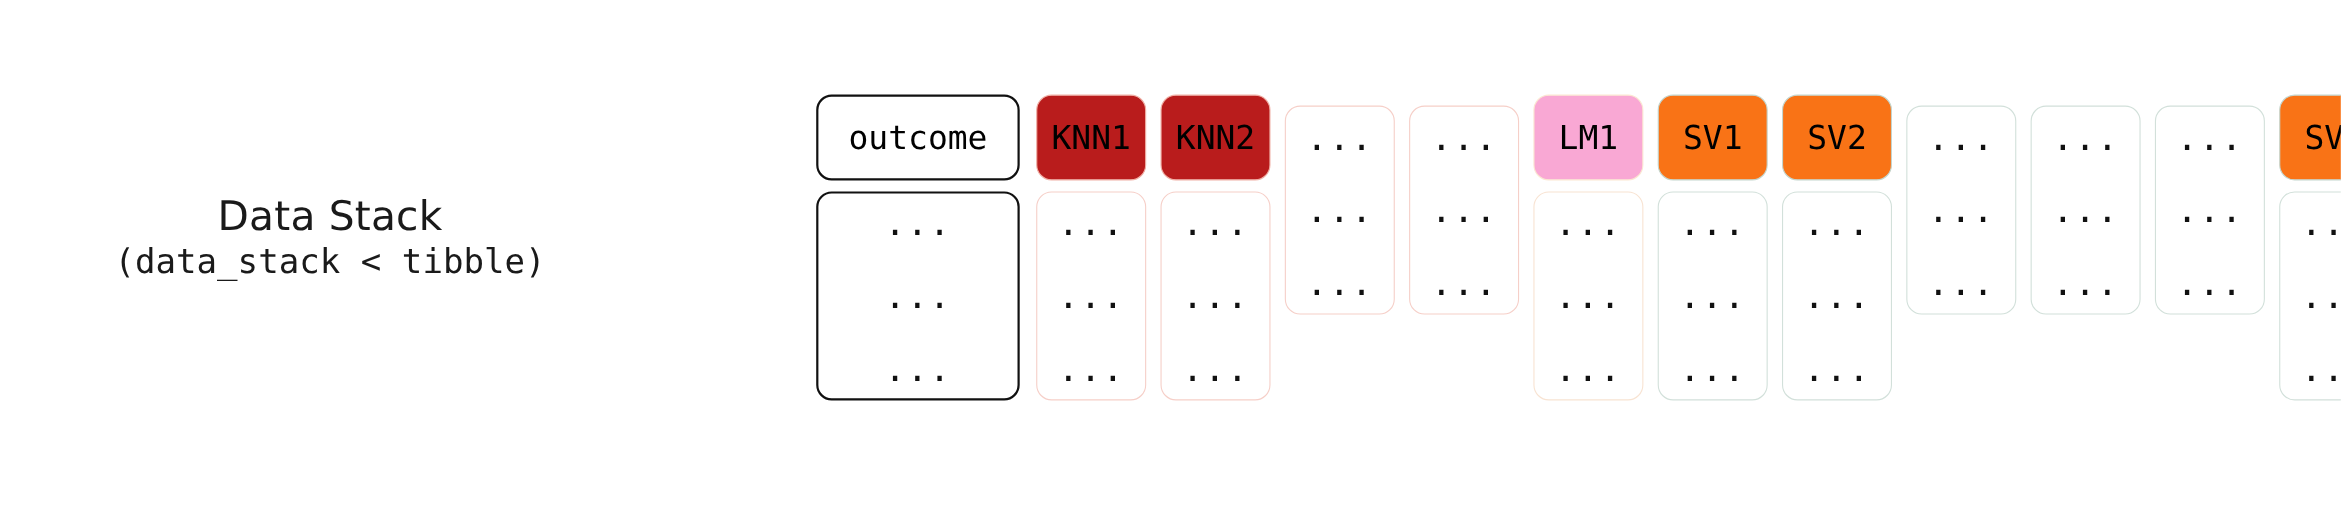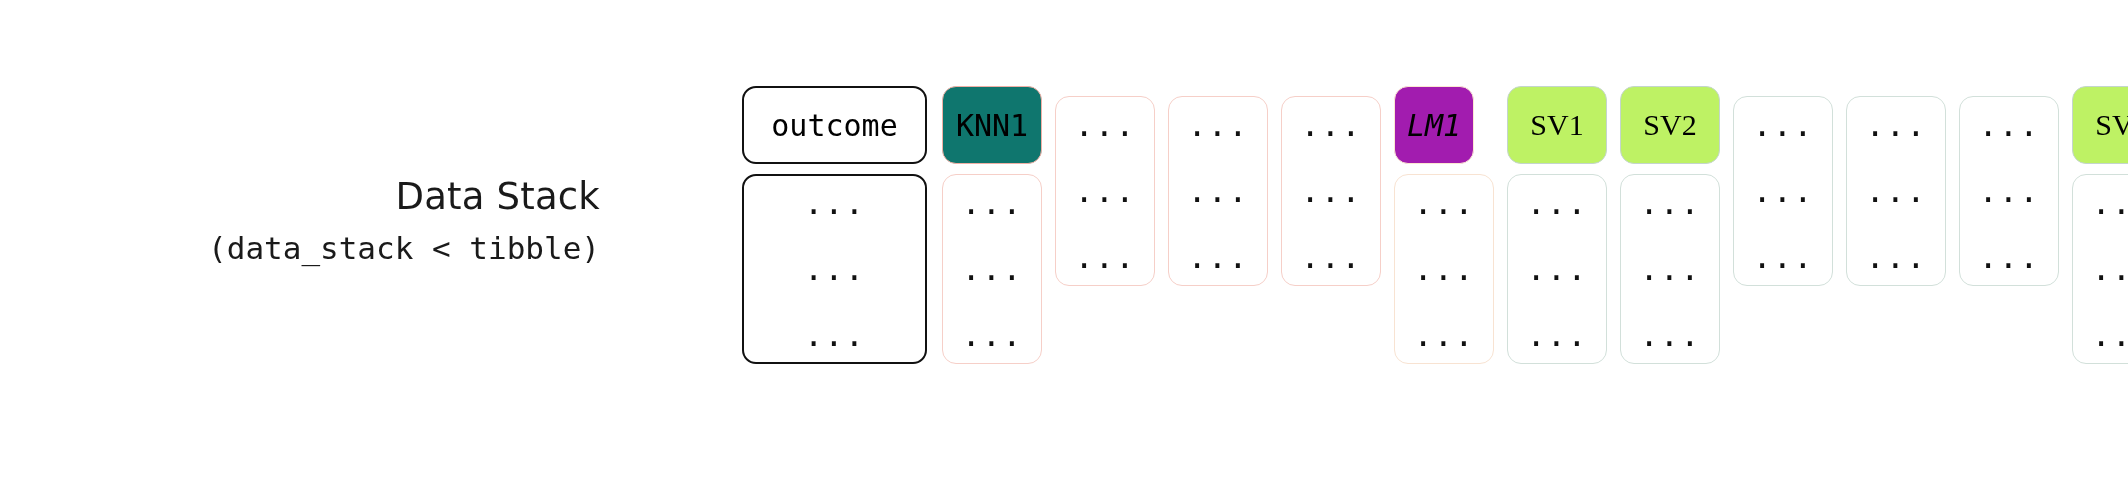--- a/index.html
+++ b/index.html
@@ -21,32 +21,32 @@
     height: 480px;
     background: #ffffff;
   }
 
   
   .label-block {
     position: absolute;
     left: 0px;
     top: 178px;
     width: 600px;
-    text-align: right;
+    text-align: center;
   }
   .label-title {
     font-family: "DejaVu Sans", sans-serif;
     font-size: 37px;
     font-weight: 400;
     color: #1a1a1a;
     letter-spacing: 0.2px;
     line-height: 1.0;
   }
   .label-subtitle {
-    margin-top: 18px;
+    margin-top: 8px;
     font-family: "DejaVu Sans Mono", monospace;
     font-size: 31px;
     font-weight: 400;
     color: #1a1a1a;
     line-height: 1.0;
     white-space: pre;
   }
 
   
   #table {
@@ -108,46 +108,44 @@
   }
   .column.outcome .col-body {
     width: 185px;
     border: 2.4px solid #111111;
   }
   .column.outcome { margin-right: 15px; }
 
   
   .column.knn .col-header {
     width: 100px;
-    background: #0f766e;
+    background: #b91c1c;
     border: 1px solid #F0AFA5;
   }
   .column.knn .col-body {
     width: 100px;
     border: 1.6px solid #F6CFC8;
   }
 
   
   .column.lm .col-header {
-    width: 80px;
-    background: #a21caf;
+    width: 100px;
+    background: #f9a8d4;
     border: 1px solid #FBE7D2;
-    font-style: italic;
   }
   .column.lm .col-body {
     width: 100px;
     border: 1.6px solid #F8E3D2;
   }
 
   
   .column.sv .col-header {
     width: 100px;
-    background: #bef264;
+    background: #f97316;
     border: 1px solid #C4D5CD;
-    font-family: Liberation Serif, serif;
   }
   .column.sv .col-body {
     width: 100px;
     border: 1.6px solid #D2E0DA;
   }
 </style>
 </head>
 <body>
 
 <div id="canvas">
@@ -168,20 +166,21 @@
       </div>
       <div class="column knn">
         <div class="col-header">KNN1</div>
         <div class="col-body">
           <div class="cell-dots">...</div>
           <div class="cell-dots">...</div>
           <div class="cell-dots">...</div>
         </div>
       </div>
       <div class="column knn">
+        <div class="col-header">KNN2</div>
         <div class="col-body">
           <div class="cell-dots">...</div>
           <div class="cell-dots">...</div>
           <div class="cell-dots">...</div>
         </div>
       </div>
       <div class="column knn">
         <div class="col-body">
           <div class="cell-dots">...</div>
           <div class="cell-dots">...</div>

